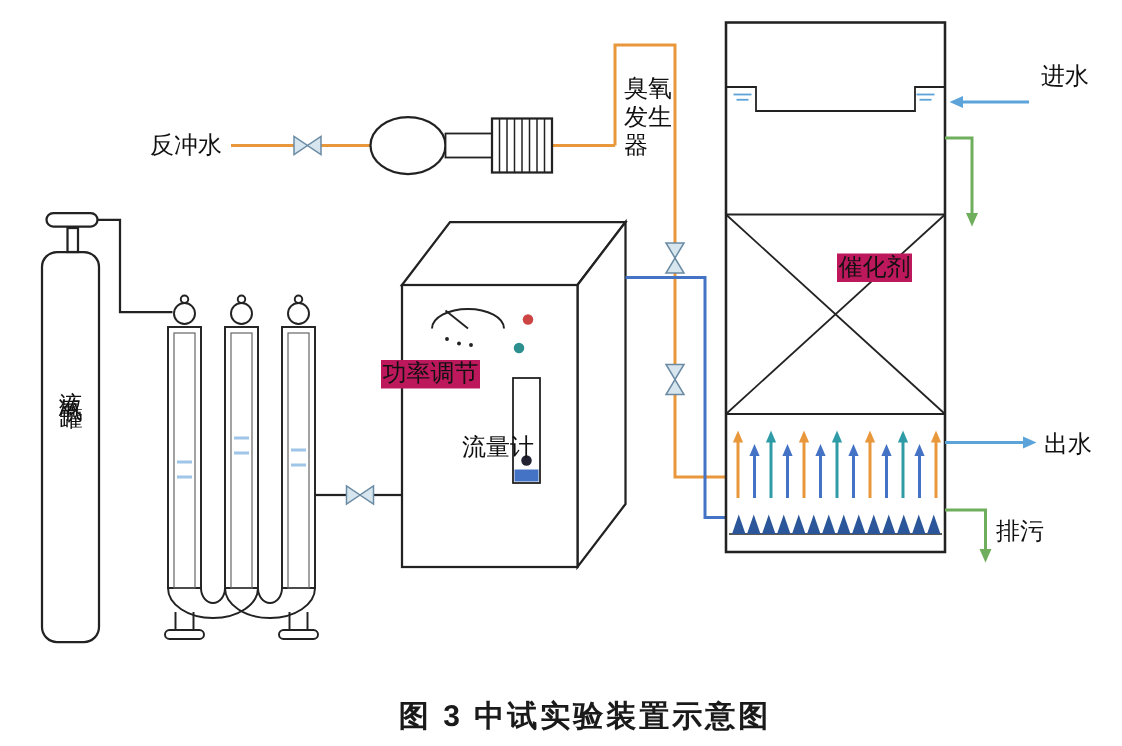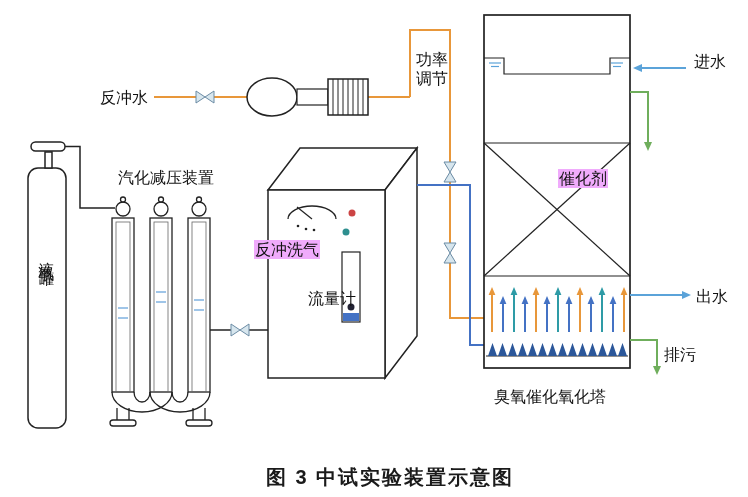--- a/index.html
+++ b/index.html
@@ -2,21 +2,21 @@
 <html><head>
 <meta charset="utf-8">
 <style>
   html,body{margin:0;padding:0;background:#ffffff;}
   .stage{position:relative;width:748px;height:497px;background:#ffffff;overflow:hidden;
          font-family:"Liberation Sans",sans-serif;}
   .stage svg{position:absolute;left:0;top:0;}
   .lbl{position:absolute;font-size:16px;color:#111;white-space:nowrap;line-height:1.2;}
   .wrap{white-space:normal;word-break:break-all;}
   .vert{writing-mode:vertical-rl;text-orientation:upright;letter-spacing:5px;}
-  .onbox{background:#f0abfc;padding:0 1px;}
+  .onbox{background:#be185d;padding:0 1px;}
   .title{position:absolute;left:0;top:464px;width:100%;text-align:center;
          font-size:20px;font-weight:bold;color:#1a1a1a;letter-spacing:2px;padding-left:16px;}
 </style>
 </head>
 <body>
 
 <div class="stage">
 <svg width="748" height="497" viewBox="0 0 748 497">
 
   <g fill="#fff" stroke="#222" stroke-width="1.5">
@@ -190,24 +190,22 @@
     <line x1="630" y1="295" x2="683" y2="295"></line>
   </g>
   <polygon points="691,295 682,291 682,299" fill="#5BA3D9"></polygon>
   <path d="M 630 92 H 648 V 143" fill="none" stroke-width="2" stroke="#6FAE5C"></path>
   <polygon points="648,151 644,142 652,142" fill="#6FAE5C"></polygon>
   <path d="M 630 340 H 657 V 367" fill="none" stroke-width="2" stroke="#6FAE5C"></path>
   <polygon points="657,375 653,366 661,366" fill="#6FAE5C"></polygon>
 </svg>
 
 <div class="lbl" style="left:100px;top:88px">反冲水</div>
-<div class="lbl wrap" style="left:416px;top:50px;width:36px">功率调节</div>
-<div class="lbl" style="left:118px;top:168px">汽化减压装置</div>
+<div class="lbl wrap" style="left:416px;top:50px;width:36px">臭氧发生器</div>
 <div class="lbl vert" style="left:37px;top:248px">液氧罐</div>
-<div class="lbl onbox" style="left:254px;top:240px">反冲洗气</div>
+<div class="lbl onbox" style="left:254px;top:240px">功率调节</div>
 <div class="lbl" style="left:308px;top:289px">流量计</div>
 <div class="lbl onbox" style="left:558px;top:169px">催化剂</div>
-<div class="lbl" style="left:694px;top:52px">进水</div>
+<div class="lbl" style="left:694px;top:42px">进水</div>
 <div class="lbl" style="left:696px;top:287px">出水</div>
 <div class="lbl" style="left:664px;top:345px">排污</div>
-<div class="lbl" style="left:494px;top:387px">臭氧催化氧化塔</div>
 <div class="title">图 3  中试实验装置示意图</div>
 </div>
 
 </body></html>

